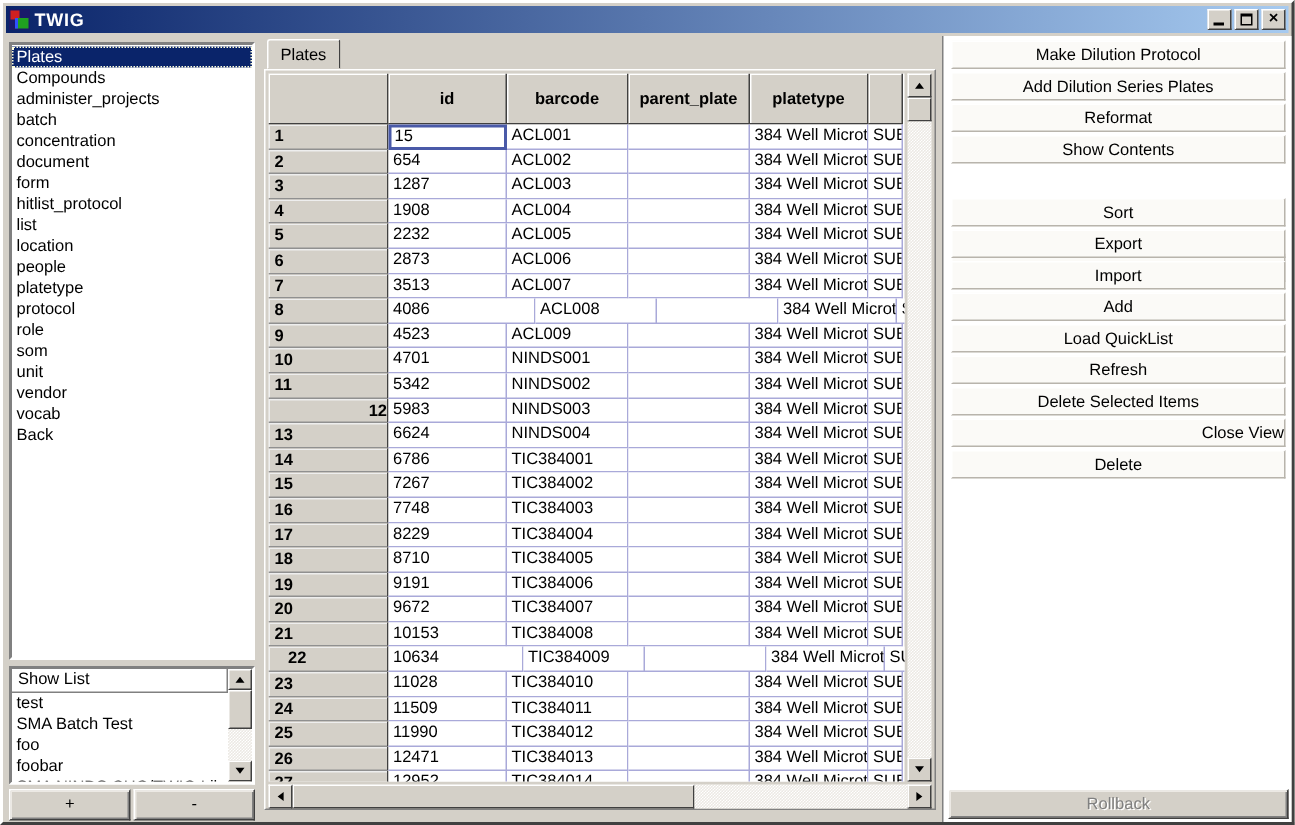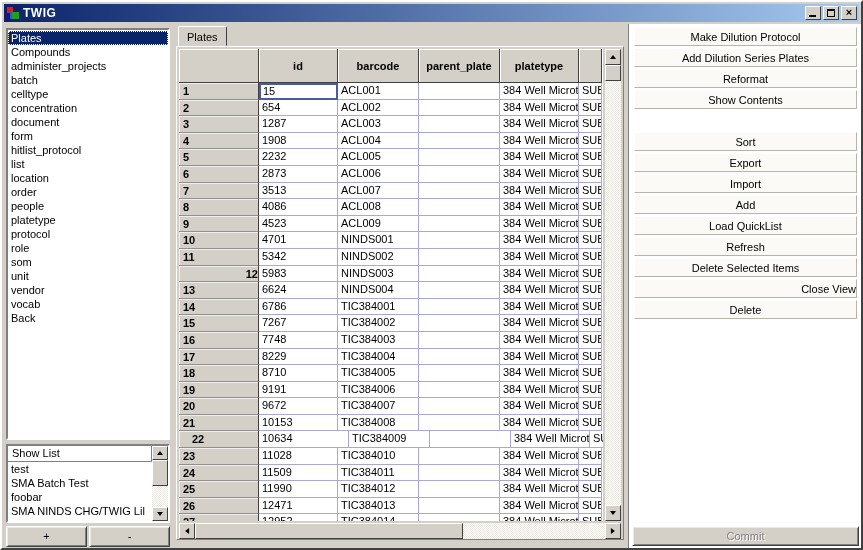--- a/index.html
+++ b/index.html
@@ -158,45 +158,44 @@
           <span class="glyph-close">×</span>
         </span>
     </span>
   </div>
 
   <div class="sidebar-list" id="sidebar-list">
       <div class="side-item selected">Plates</div>
       <div class="side-item">Compounds</div>
       <div class="side-item">administer_projects</div>
       <div class="side-item">batch</div>
-      <div class="side-item">celltype</div>
       <div class="side-item">concentration</div>
       <div class="side-item">document</div>
       <div class="side-item">form</div>
       <div class="side-item">hitlist_protocol</div>
       <div class="side-item">list</div>
       <div class="side-item">location</div>
-      <div class="side-item">order</div>
       <div class="side-item">people</div>
       <div class="side-item">platetype</div>
       <div class="side-item">protocol</div>
       <div class="side-item">role</div>
       <div class="side-item">som</div>
       <div class="side-item">unit</div>
       <div class="side-item">vendor</div>
       <div class="side-item">vocab</div>
       <div class="side-item">Back</div>
     </div>
 
   <div class="quicklist">
     <div class="ql-left">
       <div class="ql-header">Show List</div>
       <div id="ql-items">
           <div class="ql-item">test</div>
           <div class="ql-item">SMA Batch Test</div>
+          <div class="ql-item">foo</div>
           <div class="ql-item">foobar</div>
           <div class="ql-item">SMA NINDS CHG/TWIG Lil</div>
         </div>
     </div>
     <div class="ql-scroll">
       <span class="sb-btn">
           <span class="tri tri-up"></span>
         </span>
       <span class="sb-thumb" style="height:26px;"></span>
       <span class="sb-track"></span>
@@ -275,21 +274,21 @@
             <div class="grid-row">
               <div class="gb-num" style="width: 80px;">7</div>
               <div class="gb-cell" style="width: 79px;">3513</div>
               <div class="gb-cell" style="width: 81px;">ACL007</div>
               <div class="gb-cell" style="width: 81px;"></div>
               <div class="gb-cell" style="width: 79px;">384 Well Microti</div>
               <div class="gb-cell" style="width: 23px;">SUB</div>
             </div>
             <div class="grid-row">
               <div class="gb-num" style="width: 80px;">8</div>
-              <div class="gb-cell" style="width: 79px;">4086</div>
+              <div class="gb-cell" style="width: 98px;">4086</div>
               <div class="gb-cell" style="width: 81px;">ACL008</div>
               <div class="gb-cell" style="width: 81px;"></div>
               <div class="gb-cell" style="width: 79px;">384 Well Microti</div>
               <div class="gb-cell" style="width: 23px;">SUB</div>
             </div>
             <div class="grid-row">
               <div class="gb-num" style="width: 80px;">9</div>
               <div class="gb-cell" style="width: 79px;">4523</div>
               <div class="gb-cell" style="width: 81px;">ACL009</div>
               <div class="gb-cell" style="width: 81px;"></div>
@@ -476,15 +475,16 @@
         <div class="action-btn" style="top: 129px;">Export</div>
         <div class="action-btn" style="top: 150px;">Import</div>
         <div class="action-btn" style="top: 171px;">Add</div>
         <div class="action-btn" style="top: 192px;">Load QuickList</div>
         <div class="action-btn" style="top: 213px;">Refresh</div>
         <div class="action-btn" style="top: 234px;">Delete Selected Items</div>
         <div class="action-btn" style="top: 255px; text-align: right;">Close View</div>
         <div class="action-btn" style="top: 276px;">Delete</div>
       </div>
     <div class="txn-btn" style="top:502px;">Commit</div>
+    <div class="txn-btn" style="top:502px;">Rollback</div>
   </div>
 
 </div>
 
 </body></html>

